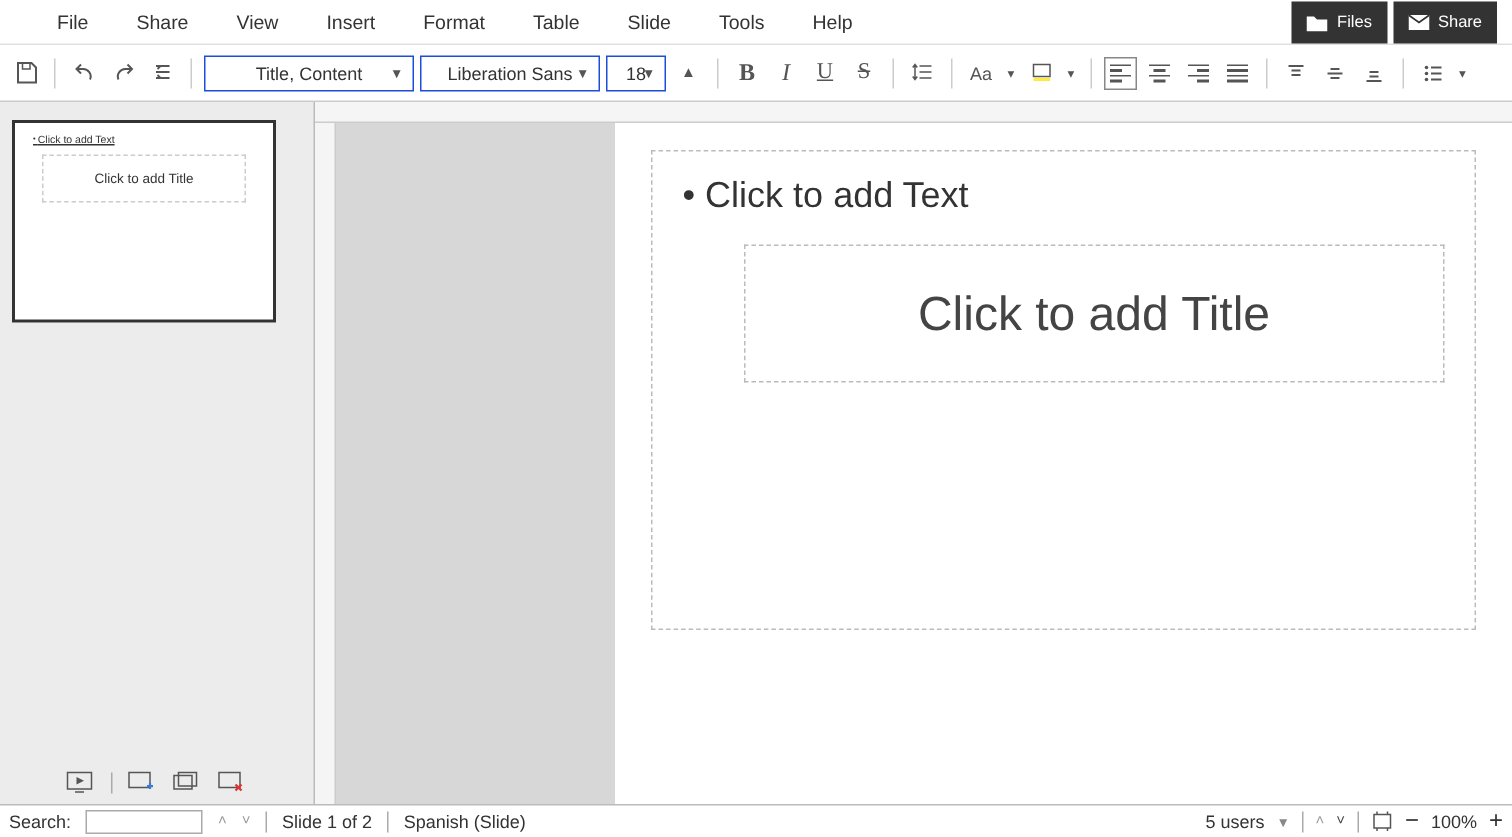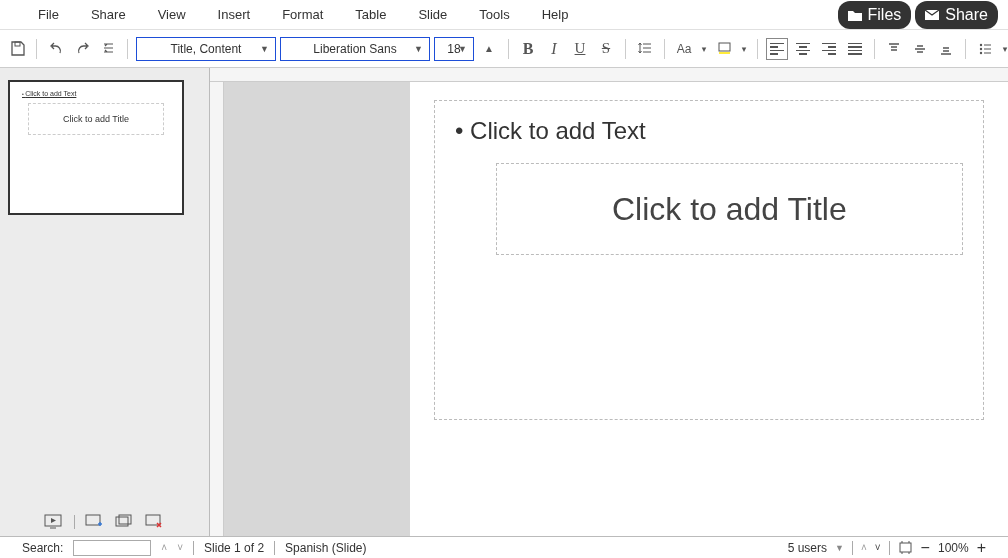--- a/index.html
+++ b/index.html
@@ -36,27 +36,26 @@
   display: flex;
   gap: 4px;
   height: 30px;
   align-items: center;
   padding-right: 10px;
 }
 .dark-btn {
   background: #333;
   color: #fff;
   padding: 4px 10px;
-  font-size: 16px;
+  font-size: 11px;
   display: flex;
   align-items: center;
   gap: 6px;
   cursor: pointer;
   height: 28px;
-  border-radius: 12px;
 }
 
 .toolbar {
   display: flex;
   align-items: center;
   height: 38px;
   border-bottom: 1px solid #ccc;
   padding: 0 6px;
   gap: 4px;
   background: #fff;
@@ -79,21 +78,21 @@
   align-items: center;
   justify-content: center;
   font-size: 12px;
   background: #fff;
   cursor: pointer;
   position: relative;
   flex-shrink: 0;
 }
 .combo .arrow { position:absolute; right:6px; font-size:9px; color:#555; }
 .combo.layout { width:140px; }
-.combo.font { width:150px; }
+.combo.font { width:120px; }
 .combo.size { width:40px; }
 .bold { font-weight:bold; font-family: serif; font-size:16px;}
 .italic { font-style:italic; font-family: serif; font-size:16px;}
 .underline { text-decoration: underline; font-family: serif; font-size:15px;}
 .strike { text-decoration: line-through; font-family: serif; font-size:15px;}
 .aa { font-size:12px; font-weight:500;}
 svg { display:block; }
 
 
 .workspace {
@@ -207,21 +206,21 @@
 
 .statusbar {
   position: absolute;
   bottom: 0; left:0; right:0;
   height: 22px;
   border-top: 1px solid #bbb;
   display: flex;
   align-items: center;
   font-size: 12px;
   background:#fff;
-  padding: 0 22px;
+  padding: 0 6px;
   gap: 10px;
 }
 .statusbar .sep { width:1px; height:14px; background:#aaa; }
 .search-input {
   border:1px solid #aaa; height:16px; width:78px; font-size:11px; padding:0 2px;
 }
 .status-right { margin-left:auto; display:flex; align-items:center; gap:8px;}
 .status-right .sep { width:1px; height:14px; background:#aaa; }
 .chev { font-size:10px; color:#999; cursor:pointer;}
 .chev.active { color:#444; }

